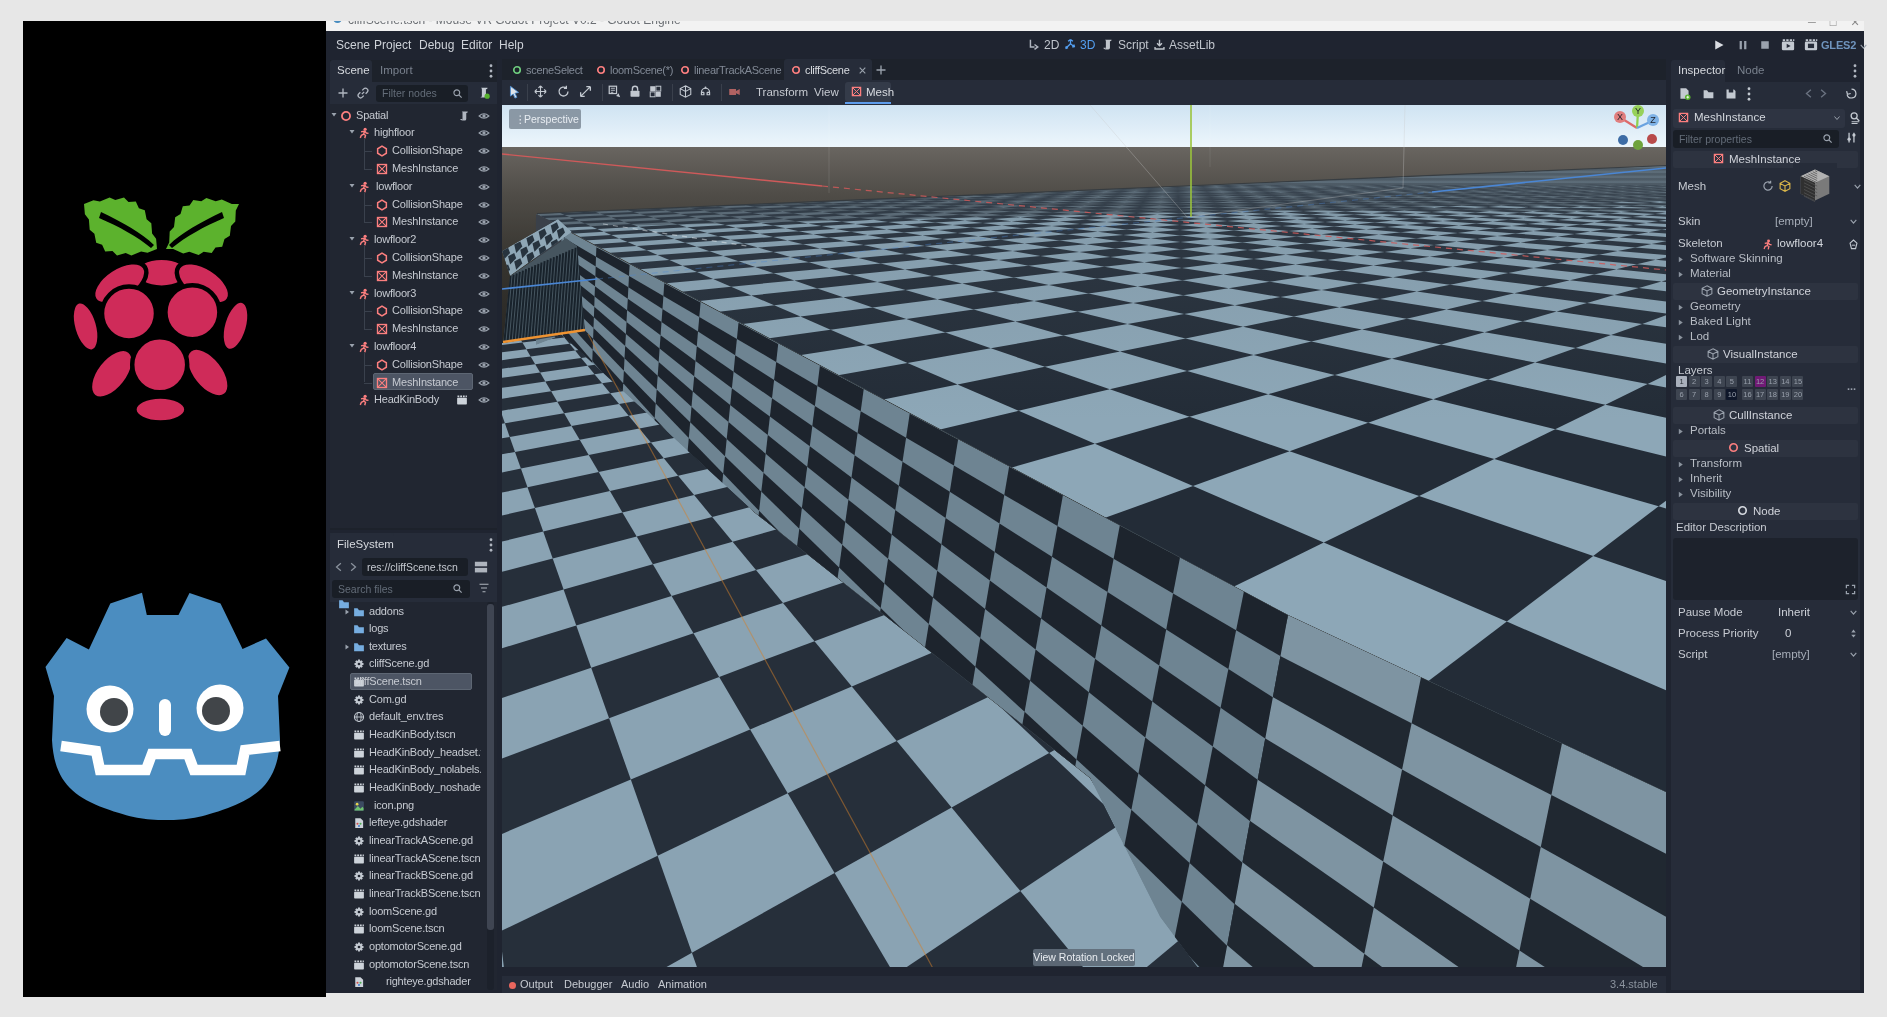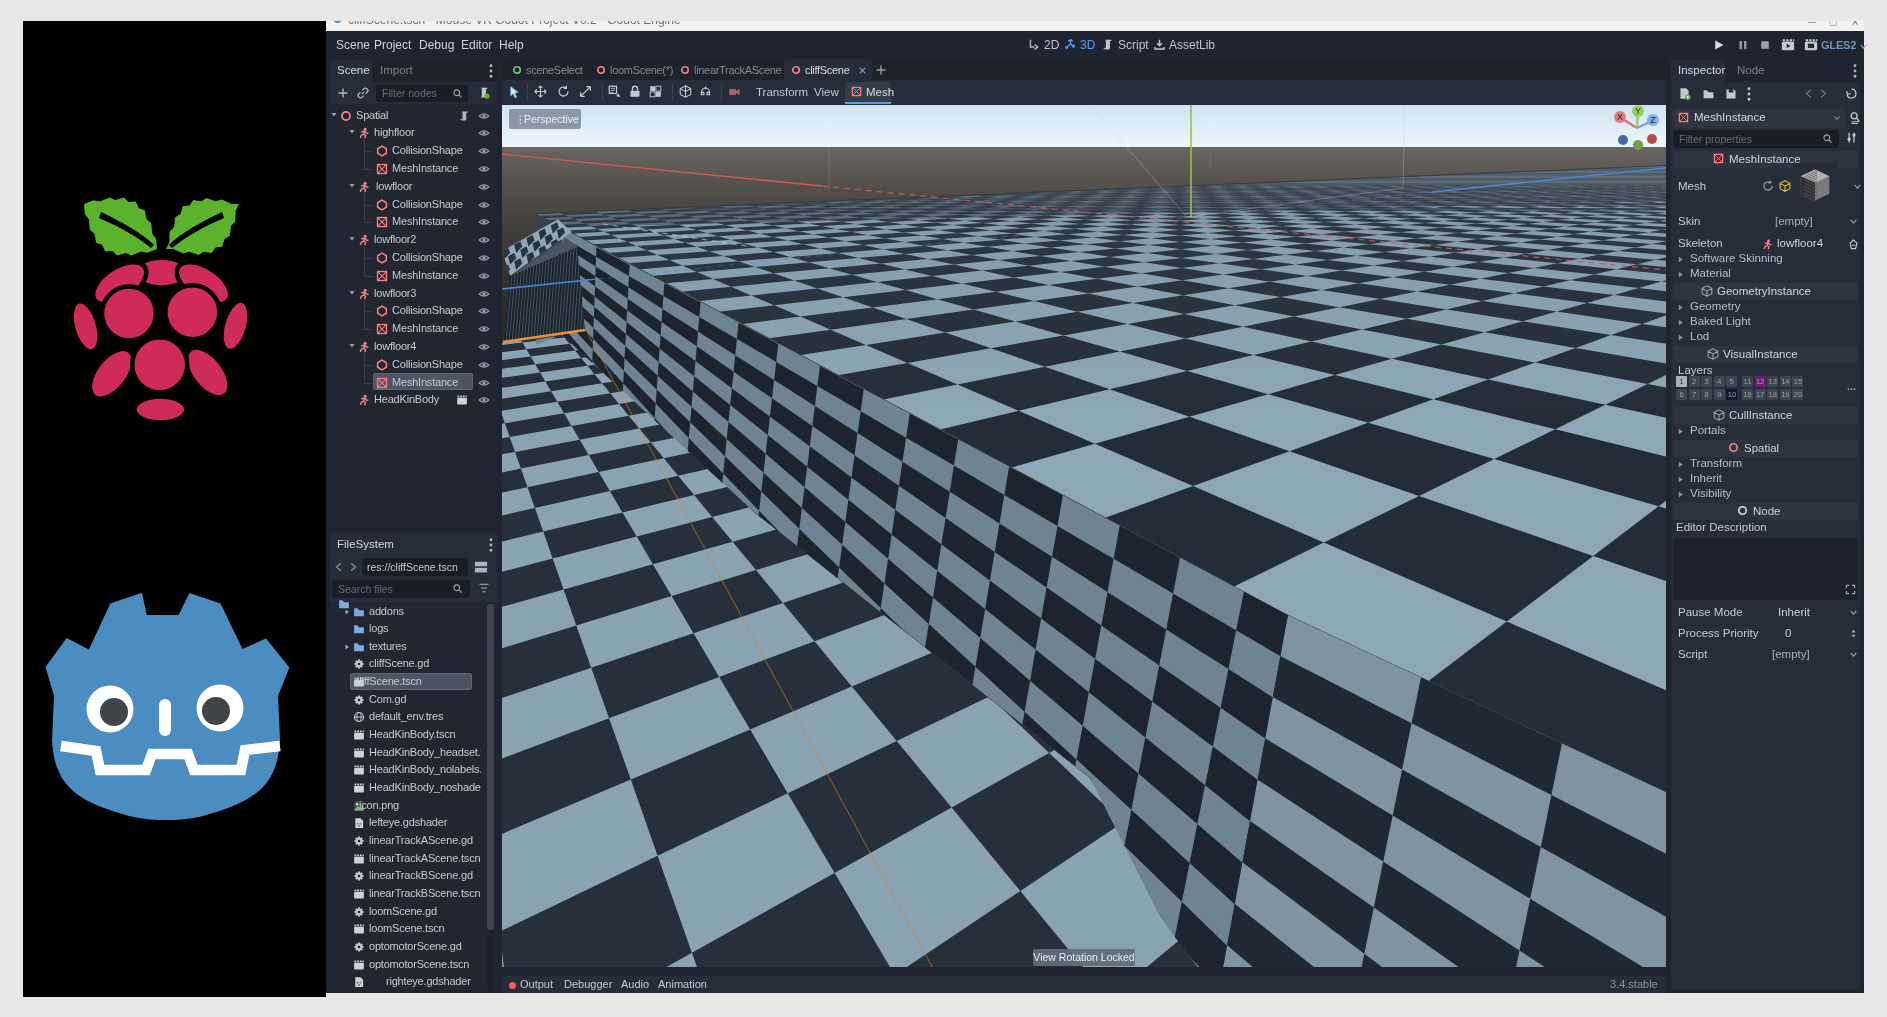--- a/index.html
+++ b/index.html
@@ -410,21 +410,21 @@
 <svg class="abs" style="left:353px;top:781.9999999999998px" width="12" height="12" viewBox="0 0 16 16">
     <rect x="1.5" y="5" width="13" height="9" rx="1" fill="#cdd3da"></rect>
     <path d="M2 2 h2.4 v2.4 h-2.4Z M5.6 2 h2.4 v2.4 h-2.4Z M9.2 2 h2.4 v2.4 h-2.4Z M12.8 2 h1.7 v2.4 h-1.7Z" fill="#cdd3da"></path>
   </svg>
 <div class="abs txt" style="left:369px;top:780.9999999999998px;font-size:11px;color:#c6cad1;width:112px;overflow:hidden;letter-spacing:-0.2px">HeadKinBody_noshader.</div>
 <svg class="abs" style="left:353px;top:799.6499999999997px" width="12" height="12" viewBox="0 0 16 16">
     <rect x="1.5" y="1.5" width="13" height="13" rx="1.5" fill="#3b4b61"></rect>
     <circle cx="5.5" cy="5.5" r="1.8" fill="#e8d44d"></circle>
     <path d="M2 13 L6.5 8 L10 11.5 L12.5 9 L14 10.5 V14 H2Z" fill="#6fc26f"></path>
   </svg>
-<div class="abs txt" style="left:359px;top:798.6499999999997px;font-size:11px;color:#c6cad1;width:112px;overflow:hidden;letter-spacing:-0.2px">icon.png</div>
+<div class="abs txt" style="left:374px;top:798.6499999999997px;font-size:11px;color:#c6cad1;width:112px;overflow:hidden;letter-spacing:-0.2px">icon.png</div>
 <svg class="abs" style="left:353px;top:817.2999999999997px" width="12" height="12" viewBox="0 0 16 16">
     <path d="M3 1.5 H10 L13.5 5 V14.5 H3Z" fill="#cdd3da"></path>
     <circle cx="6" cy="9" r="1.4" fill="#d04c4c"></circle>
     <circle cx="10" cy="9" r="1.4" fill="#4cae50"></circle>
     <circle cx="8" cy="12" r="1.4" fill="#4c7ed0"></circle>
   </svg>
 <div class="abs txt" style="left:369px;top:816.2999999999997px;font-size:11px;color:#c6cad1;width:112px;overflow:hidden;letter-spacing:-0.2px">lefteye.gdshader</div>
 <svg class="abs" style="left:353px;top:834.9499999999997px" width="12" height="12" viewBox="0 0 16 16">
     <circle cx="8" cy="8" r="4.6" fill="#c3c9d1"></circle>
     <g stroke="#c3c9d1" stroke-width="2.6">

